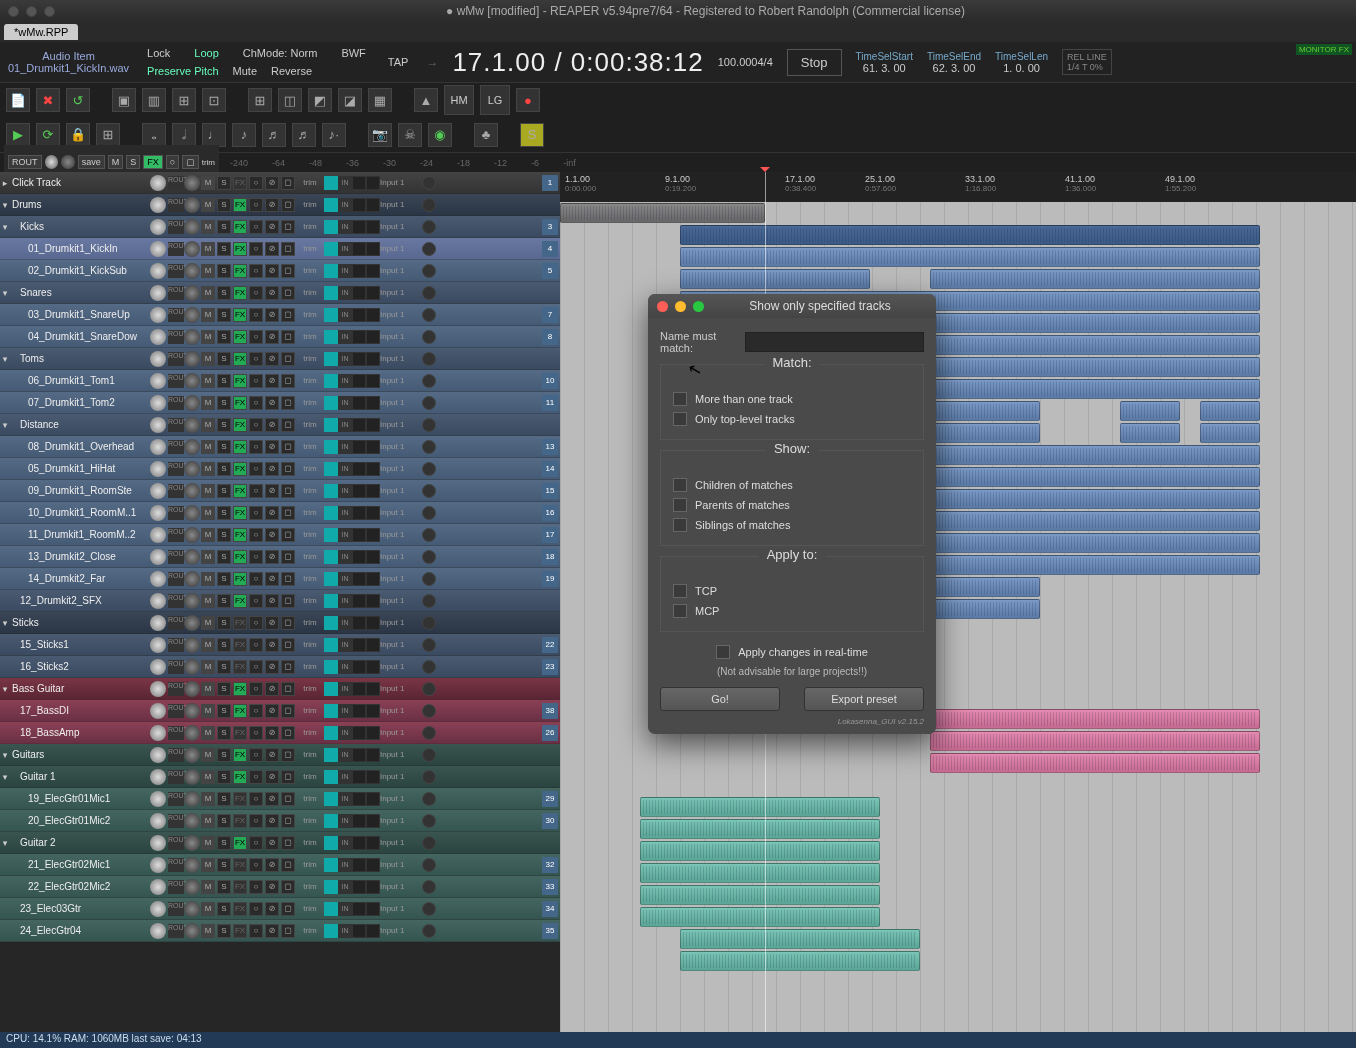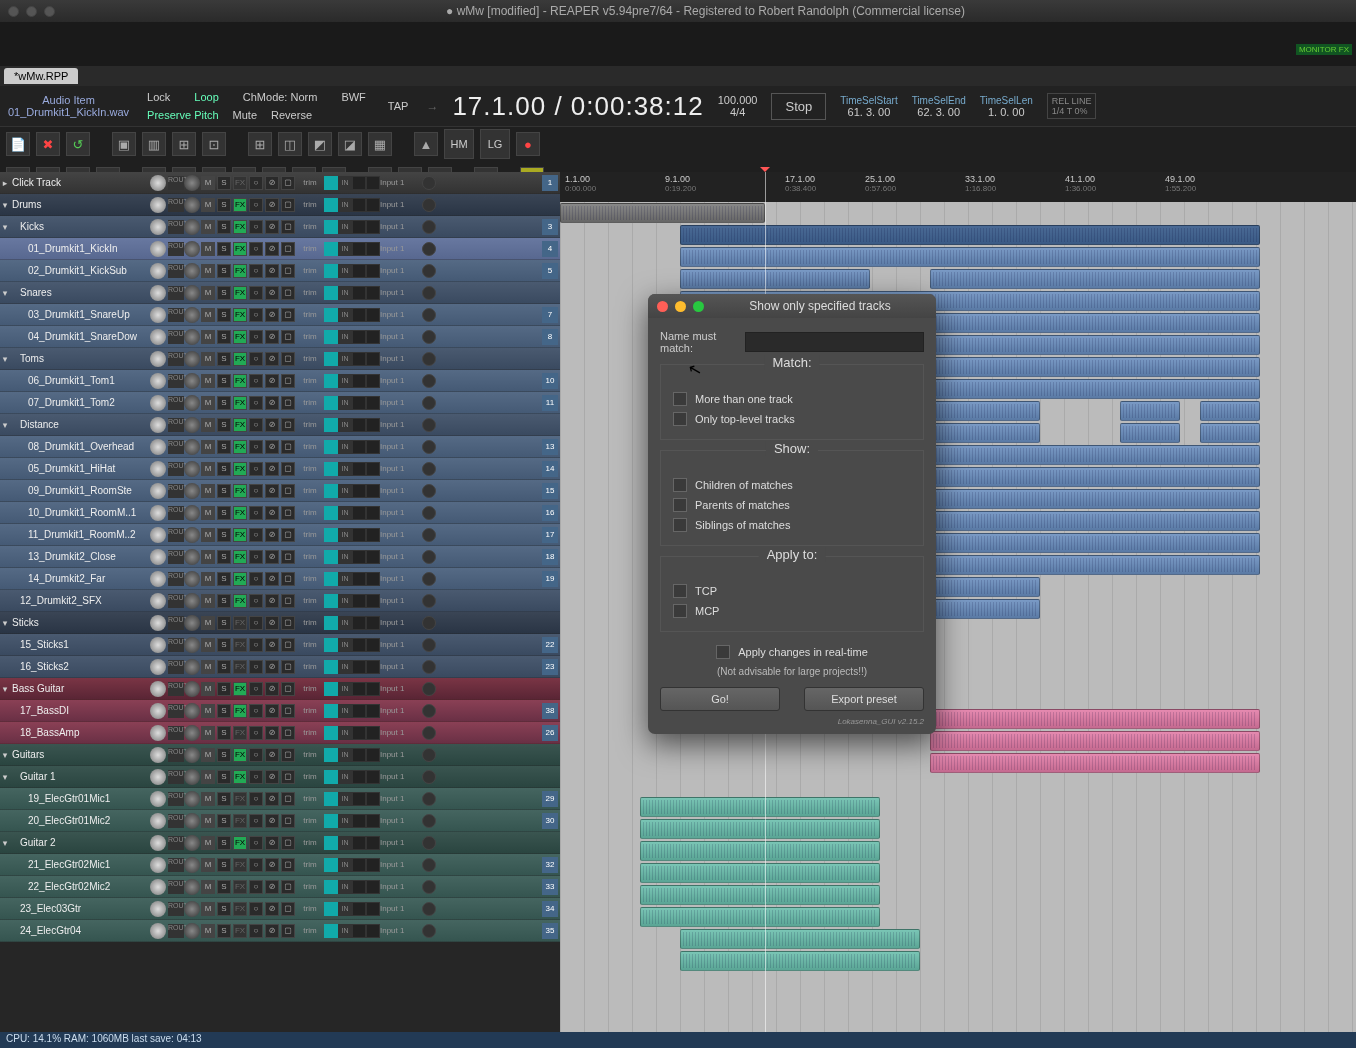--- a/index.html
+++ b/index.html
@@ -5,31 +5,31 @@
 * { margin:0; padding:0; box-sizing:border-box; font-family:"Helvetica Neue",Arial,sans-serif; }
 body { width:1356px; height:1048px; background:#1a1a1a; overflow:hidden; position:relative; }
 
 
 .macos-bar { height:22px; background:linear-gradient(#3a3a3a,#2a2a2a); display:flex; align-items:center; }
 .traffic { display:flex; gap:7px; padding-left:8px; }
 .traffic span { width:11px; height:11px; border-radius:50%; background:#555; border:1px solid #444; }
 .title-center { flex:1; text-align:center; color:#aaa; font-size:12px; }
 
 
-.proj-tab { height:20px; background:#2a2a2a;margin-top:44px; }
+.proj-tab { height:20px; background:#2a2a2a; }
 .tab { display:inline-block; background:#ccc; color:#000; font-size:11px; padding:2px 10px; border-radius:3px 3px 0 0; margin-left:4px; }
 
 
 .transport { height:40px; background:#222; display:flex; align-items:center; color:#ccc; font-size:12px; padding:0 8px; gap:14px; }
 .aitem { display:flex; flex-direction:column; text-align:center; font-size:11px; color:#9ad; }
 .tbtns { display:flex; gap:6px; }
 .tbtn { padding:2px 4px; font-size:11px; }
 .tbtn.on { color:#6fb; }
 .bigtime { font-size:26px; color:#eee; letter-spacing:1px; }
-.bpm { display:flex; flex-direction:column; text-align:center; font-size:11px; }
+.bpm { display:flex; flex-direction:row; text-align:center; font-size:11px; }
 .stop { border:1px solid #555; padding:5px 13px; font-size:13px; }
 .tsel { display:flex; flex-direction:column; text-align:center; font-size:10px; color:#7ac; }
 .tsel .v { color:#ccc; font-size:11px; }
 .qbox { border:1px solid #444; padding:2px 4px; font-size:9px; color:#888; }
 .monitor { position:absolute; right:4px; top:44px; font-size:8px; color:#6c3; background:#152; padding:1px 3px; }
 
 
 .tools { height:70px; background:#1f1f1f; border-top:1px solid #333; display:flex; flex-direction:column; }
 .trow { flex:1; display:flex; align-items:center; padding:0 6px; gap:6px; }
 .ticon { width:24px; height:24px; background:#333; border:1px solid #444; display:flex; align-items:center; justify-content:center; font-size:13px; color:#aaa; }

